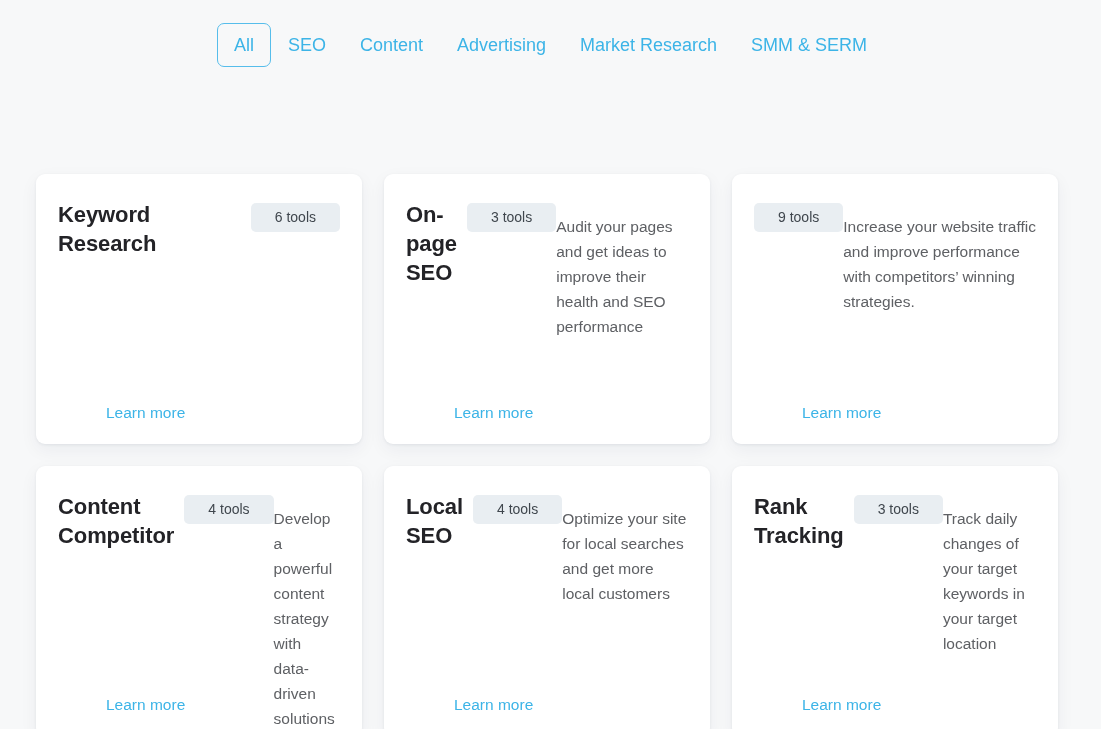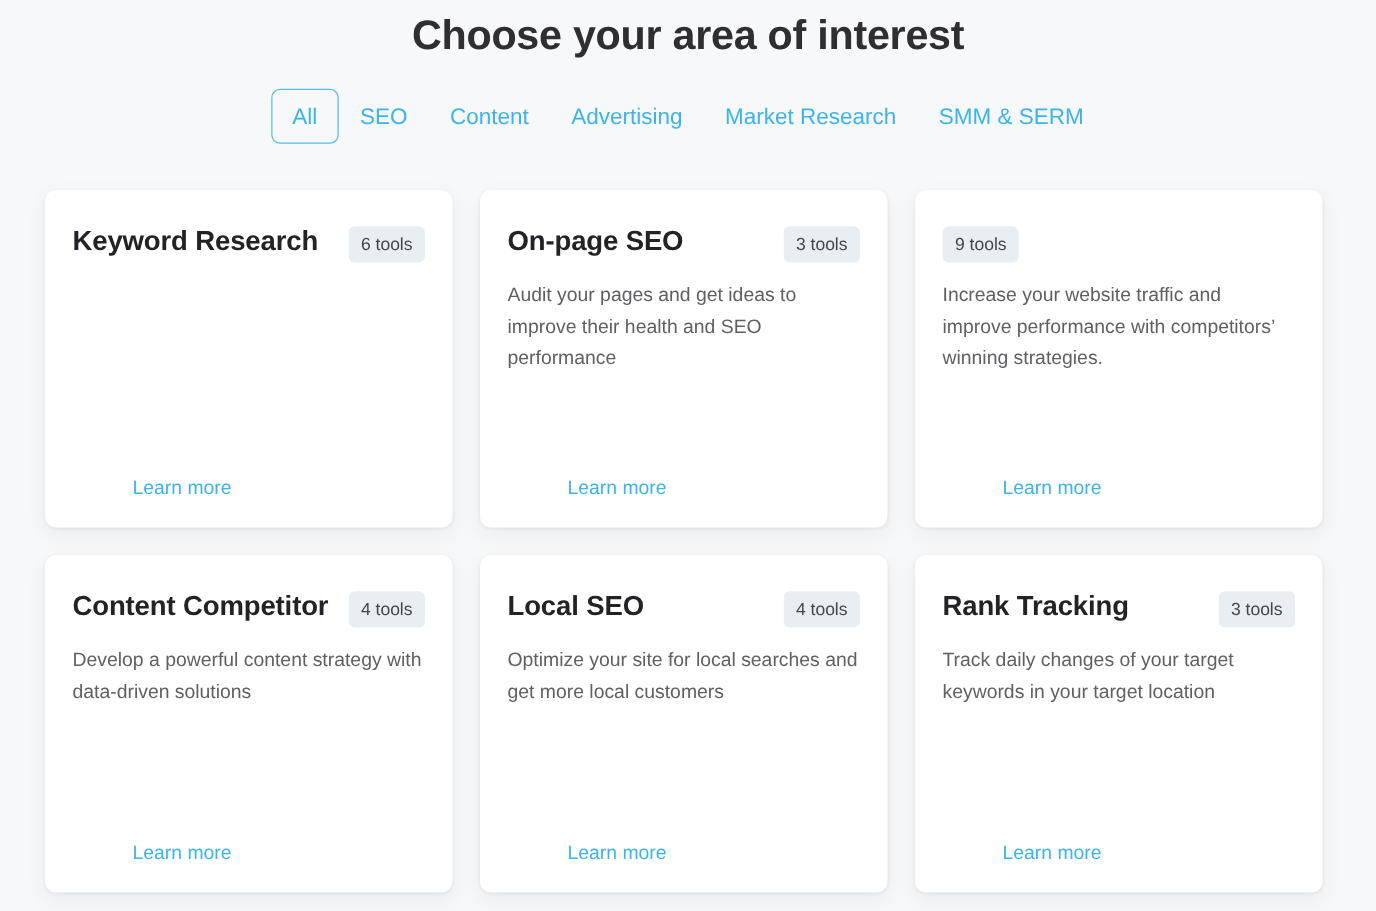--- a/index.html
+++ b/index.html
@@ -75,21 +75,21 @@
 
   .card {
     background: #ffffff;
     border-radius: 9px;
     box-shadow: 0 1px 3px rgba(25, 40, 70, 0.07),
                 0 6px 18px rgba(25, 40, 70, 0.055);
     height: 270px;
     padding: 26px 22px 22px 22px;
     position: relative;
     display: flex;
-    flex-direction: column;
+    flex-direction: row;
   }
 
   .card-head {
     display: flex;
     align-items: flex-start;
     justify-content: space-between;
     gap: 10px;
   }
 
   .card-title {
@@ -100,21 +100,21 @@
     letter-spacing: -0.1px;
     max-width: 215px;
   }
 
   .card-badge {
     background: #e9eef2;
     color: #3f464d;
     font-size: 14px;
     line-height: 17px;
     border-radius: 5px;
-    padding: 6px 10px;
+    padding: 6px 24px;
     white-space: nowrap;
     margin-top: 3px;
     flex: none;
   }
 
   .card-desc {
     margin-top: 14px;
     font-size: 15.5px;
     line-height: 25px;
     color: #5e6064;
@@ -131,21 +131,20 @@
     text-decoration: none;
     cursor: pointer;
     margin-left: 48px;
   }
 </style>
 </head>
 <body>
 
 <div class="page">
 
-  <h1 class="page-title">Choose your area of interest</h1>
 
   <div class="tabs">
     <button class="tab active">All</button>
     <button class="tab">SEO</button>
     <button class="tab">Content</button>
     <button class="tab">Advertising</button>
     <button class="tab">Market Research</button>
     <button class="tab">SMM &amp; SERM</button>
   </div>
 

